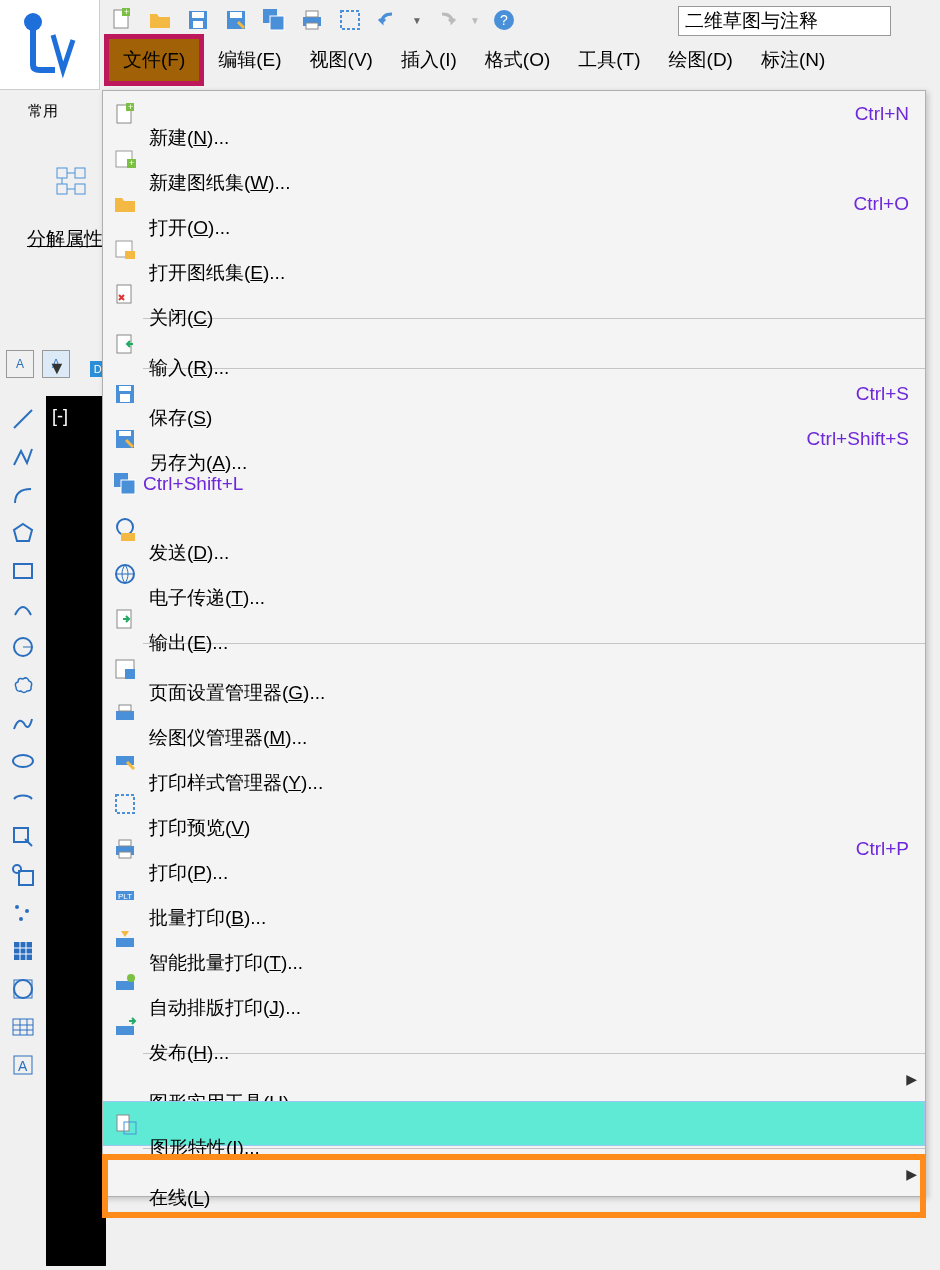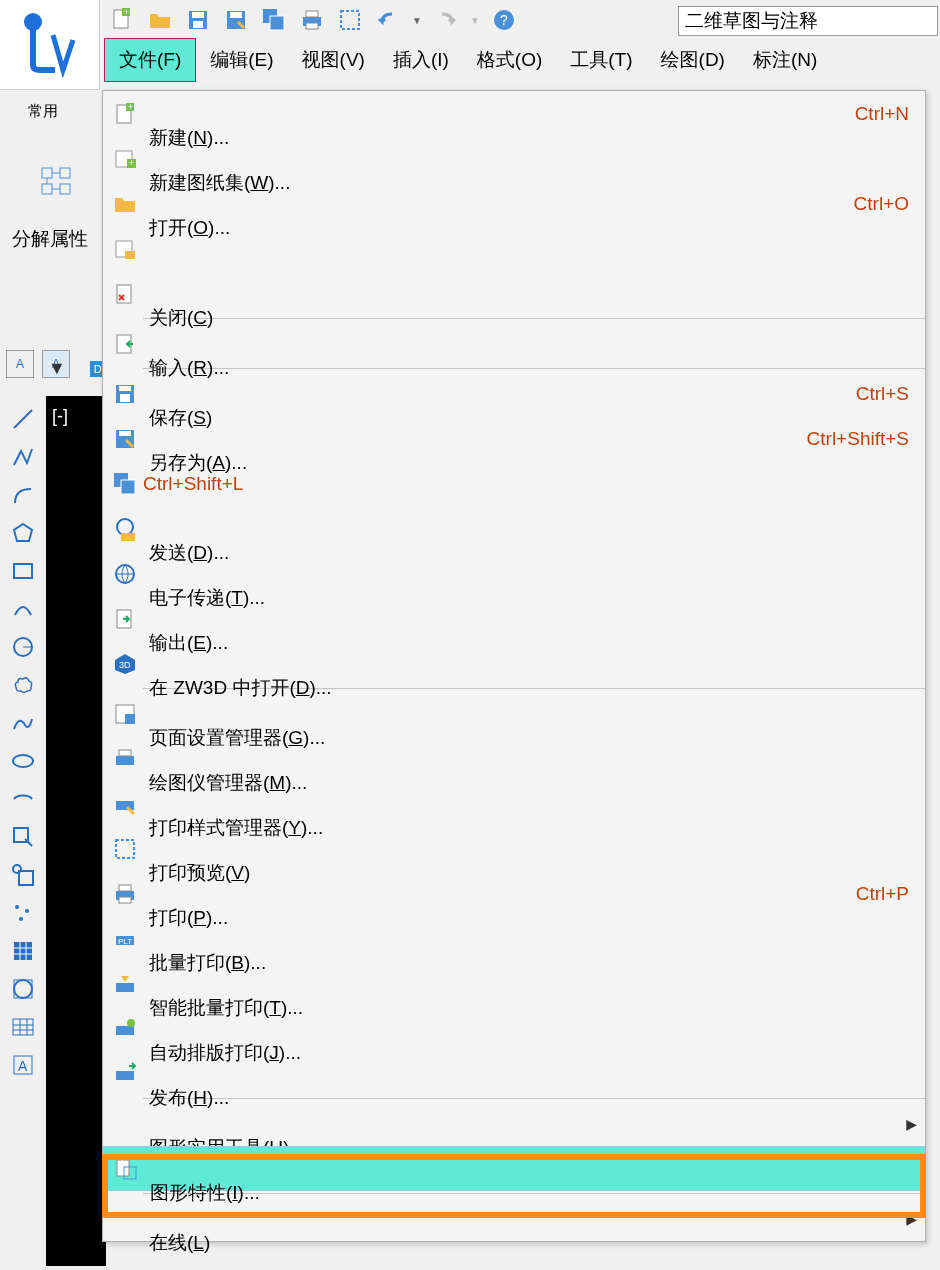--- a/index.html
+++ b/index.html
@@ -42,38 +42,39 @@
     background:#fff;
     border-right:1px solid #ccc;
     border-bottom:1px solid #ccc;
   }
   .menubar .menu-item {
     padding: 8px 14px;
     cursor: pointer;
     font-size: 19px;
   }
   .menubar .menu-item.active {
-    background: #5eead4;
-    border: 1px solid #be185d;
+    background: #a16207;
+    border: 5px solid #be185d;
   }
   .ribbon-row {
     display:flex;
     align-items:flex-start;
     padding-left:10px;
     padding-top:12px;
   }
   .ribbon-tab {
     font-size: 15px;
     padding: 10px 18px;
   }
   .ribbon-content {
     position:absolute;
     top:160px;
-    left:0;
+    left:15px;
     padding-left:12px;
+    text-decoration:underline;
   }
   .dropdown-menu {
     position: absolute;
     top: 90px;
     left: 102px;
     width: 824px;
     background: #f4f4f4;
     border: 1px solid #b0b0b0;
     box-shadow: 2px 2px 6px rgba(0,0,0,0.2);
     z-index: 100;
@@ -93,21 +94,21 @@
     align-items:center;
   }
   .menu-row .label {
     flex: 1;
     font-size: 19px;
     padding-left: 6px;
     margin-top: 48px;
   }
   .menu-row .shortcut {
     font-size: 19px;
-    color: #c2410c;
+    color: #6d28d9;
     padding-right: 8px;
   }
   .menu-row .arrow {
     font-size: 14px;
     color: #333;
     margin-left:4px;
   }
   .menu-sep {
     height: 1px;
     background: #c5c5c5;
@@ -153,21 +154,21 @@
     align-items:center;
     gap:8px;
     padding-left:6px;
   }
   .small-box {
     width:28px;height:28px;border:1px solid #999;display:flex;align-items:center;justify-content:center;font-size:12px;
   }
   .search-box {
     position:absolute;
     top:6px; left:678px;
-    width:260px; height:30px;
+    width:213px; height:30px;
     border:1px solid #999;
     background:#fff;
     display:flex;
     align-items:center;
     padding-left:6px;
     font-size:19px;
   }
   svg { display:block; }
 </style>
 </head>
@@ -427,20 +428,21 @@
       <div class="label">打开(<u>O</u>)...</div>
       <div class="shortcut">Ctrl+O</div>
     </div>
     <div class="menu-row">
       <div class="icon-col">
         <svg width="24" height="24">
           <rect x="3" y="4" width="16" height="16" fill="#fff" stroke="#999"></rect>
           <path d="M12 14h10v8H12z" fill="#f4b942"></path>
         </svg>
       </div>
+      <div class="label">打开图纸集(<u>E</u>)...</div>
     </div>
     <div class="menu-row">
       <div class="icon-col">
         <svg width="24" height="24">
           <rect x="4" y="3" width="14" height="18" fill="#fff" stroke="#888"></rect>
           <path d="M6 18l5-5m0 5l-5-5" stroke="#d33" stroke-width="2"></path>
         </svg>
       </div>
       <div class="label">关闭(<u>C</u>)</div>
     </div>
@@ -506,29 +508,20 @@
     </div>
     <div class="menu-row">
       <div class="icon-col">
         <svg width="24" height="24">
           <rect x="4" y="3" width="14" height="18" fill="#fff" stroke="#888"></rect>
           <path d="M10 12l6 0m-3-3l3 3-3 3" stroke="#2a6" stroke-width="2" fill="none"></path>
         </svg>
       </div>
       <div class="label">输出(<u>E</u>)...</div>
     </div>
-    <div class="menu-row">
-      <div class="icon-col">
-        <svg width="24" height="24">
-          <polygon points="12,2 22,8 22,18 12,22 2,18 2,8" fill="#2a6fbf"></polygon>
-          <text x="6" y="16" font-size="9" fill="#fff">3D</text>
-        </svg>
-      </div>
-      <div class="label">在 ZW3D 中打开(<u>D</u>)...</div>
-    </div>
     <div class="menu-sep"></div>
     <div class="menu-row">
       <div class="icon-col">
         <svg width="24" height="24">
           <rect x="3" y="3" width="18" height="18" fill="#fff" stroke="#888"></rect>
           <rect x="12" y="12" width="10" height="10" fill="#4a90d9"></rect>
         </svg>
       </div>
       <div class="label">页面设置管理器(<u>G</u>)...</div>
     </div>

